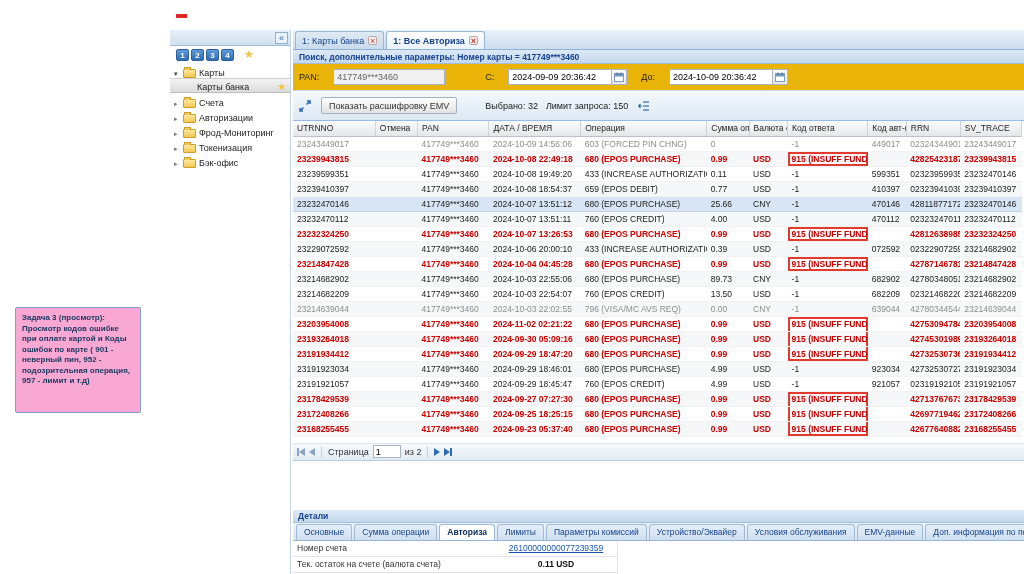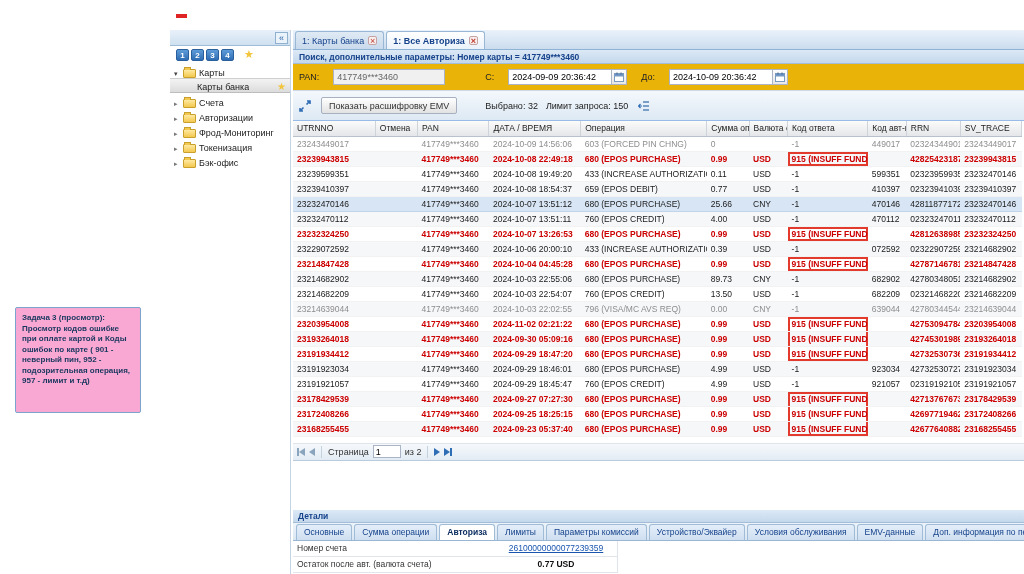--- a/index.html
+++ b/index.html
@@ -570,18 +570,22 @@
       <div class="dtab">Условия обслуживания</div>
       <div class="dtab">EMV-данные</div>
       <div class="dtab">Доп. информация по переводам</div>
     </div>
   <div class="fields">
       <div class="frow">
         <span class="fl">Номер счета</span>
         <span class="fv"><a>26100000000077239359</a></span>
       </div>
       <div class="frow">
+        <span class="fl">Тек. остаток на счете (валюта счета)</span>
+        <span class="fv">0.11 USD</span>
+      </div>
+      <div class="frow">
         <span class="fl">Остаток после авт. (валюта счета)</span>
         <span class="fv">0.77 USD</span>
       </div>
     </div>
 
 </div>
 
 </body></html>

